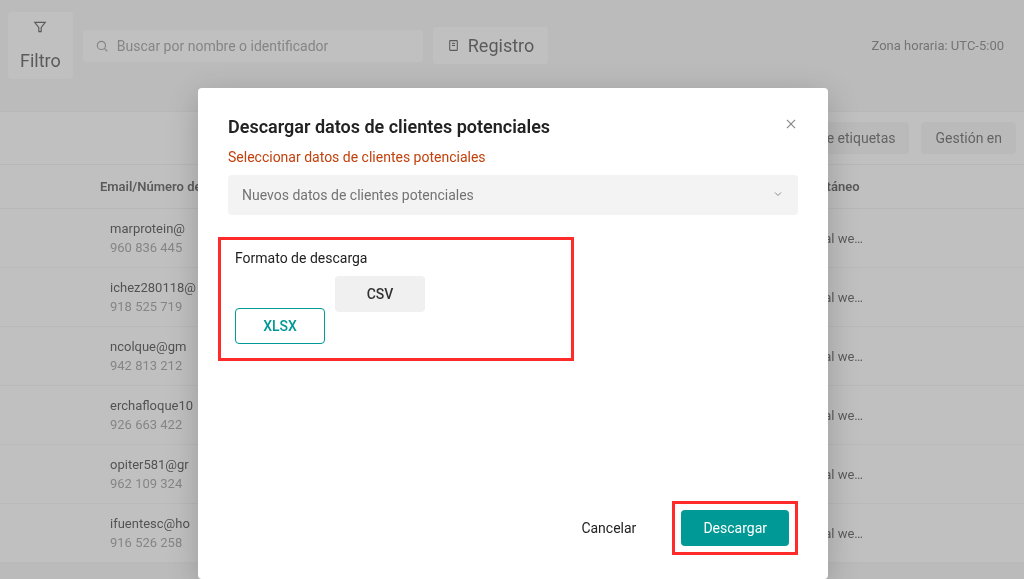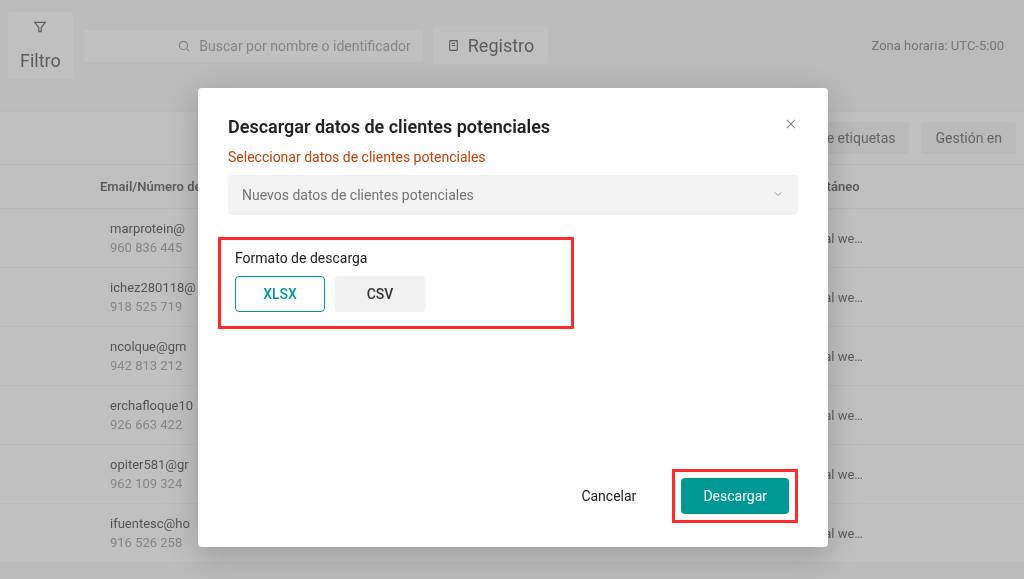--- a/index.html
+++ b/index.html
@@ -2,21 +2,21 @@
 <html><head>
   <meta charset="utf-8">
   <style>
     * { margin: 0; padding: 0; box-sizing: border-box; font-family: -apple-system, BlinkMacSystemFont, "Segoe UI", Roboto, sans-serif; }
     body { width: 1024px; height: 579px; overflow: hidden; position: relative; background: #fff; }
     
     
     .bg-layer { position: absolute; inset: 0; background: #f5f5f5; }
     .bg-toolbar { display: flex; align-items: center; gap: 10px; padding: 12px 8px; background: #f5f5f5; }
     .bg-filter-btn { display: flex; align-items: center; gap: 16px; padding: 8px 12px; background: #fff; font-size: 18px; color: #333; border-radius: 4px; flex-direction: column; }
-    .bg-search { flex: 0 0 340px; display: flex; align-items: center; gap: 8px; padding: 8px 12px; background: #fff; font-size: 14px; color: #888; border-radius: 4px; justify-content: flex-end; }
+    .bg-search { flex: 0 0 340px; display: flex; align-items: center; gap: 8px; padding: 8px 12px; background: #fff; font-size: 14px; color: #888; border-radius: 4px; }
     .bg-registro { display: flex; align-items: center; gap: 8px; padding: 8px 14px; background: #fff; font-size: 18px; color: #333; border-radius: 4px; }
     .bg-tz { margin-left: auto; font-size: 13px; color: #666; padding-right: 12px; }
     .bg-secondbar { display: flex; justify-content: flex-end; gap: 12px; padding: 10px 8px; background: #fff; border-top: 1px solid #eee; border-bottom: 1px solid #eee; margin-top: 20px;}
     .bg-chip { padding: 8px 14px; background: #f3f3f3; font-size: 14px; color: #444; border-radius: 4px; }
     .bg-headers { display: flex; padding: 14px 100px; font-size: 13px; font-weight: 600; color: #333; background: #fff; border-bottom: 1px solid #eee; }
     .bg-header-left { flex: 1; }
     .bg-header-right { width: 200px; }
     .bg-rows { background: #fff; }
     .bg-row { display: flex; padding: 12px 110px; border-bottom: 1px solid #f0f0f0; font-size: 13px; }
     .bg-row-left { flex: 1; }
@@ -32,21 +32,21 @@
     .modal-title { font-size: 18px; font-weight: 600; color: #222; }
     .modal-close { color: #888; cursor: pointer; font-size: 16px; }
     .modal-label { font-size: 14px; color: #c2410c; margin-bottom: 10px; }
     .modal-select { display: flex; justify-content: space-between; align-items: center; padding: 12px 14px; background: #f3f3f3; border-radius: 4px; font-size: 14px; color: #737373; margin-bottom: 22px; }
     .chev { color: #888; font-size: 12px; }
     
     .format-box { border: 3px solid #ff2a2a; padding: 10px 14px 14px 14px; width: 356px; margin-left: -10px; }
     .format-label { font-size: 14px; color: #222; margin-bottom: 10px; }
     .format-toggle { display: flex; gap: 0; }
     .tog { width: 90px; height: 36px; display: flex; align-items: center; justify-content: center; font-size: 14px; font-weight: 500; cursor: pointer; }
-    .tog.active { border: 1px solid #009995; color: #009995; background: #fff; border-radius: 4px; }
+    .tog.active { border: 1px solid #009995; color: #009995; background: #fff; border-radius: 4px; margin-top: 32px; }
     .tog.inactive { background: #f0f0f0; color: #333; border-radius: 4px; margin-left: 10px; }
     
     .modal-footer { display: flex; justify-content: flex-end; gap: 16px; margin-top: 140px; align-items: center; }
     .btn-cancel { padding: 10px 20px; font-size: 14px; color: #222; background: #fff; border: none; cursor: pointer; }
     .btn-download-wrap { border: 3px solid #ff2a2a; padding: 6px; }
     .btn-download { padding: 10px 22px; font-size: 14px; color: #fff; background: #009995; border: none; cursor: pointer; border-radius: 4px; }
     
     .icon { display: inline-flex; align-items: center; justify-content: center; }
   </style>
 </head>

